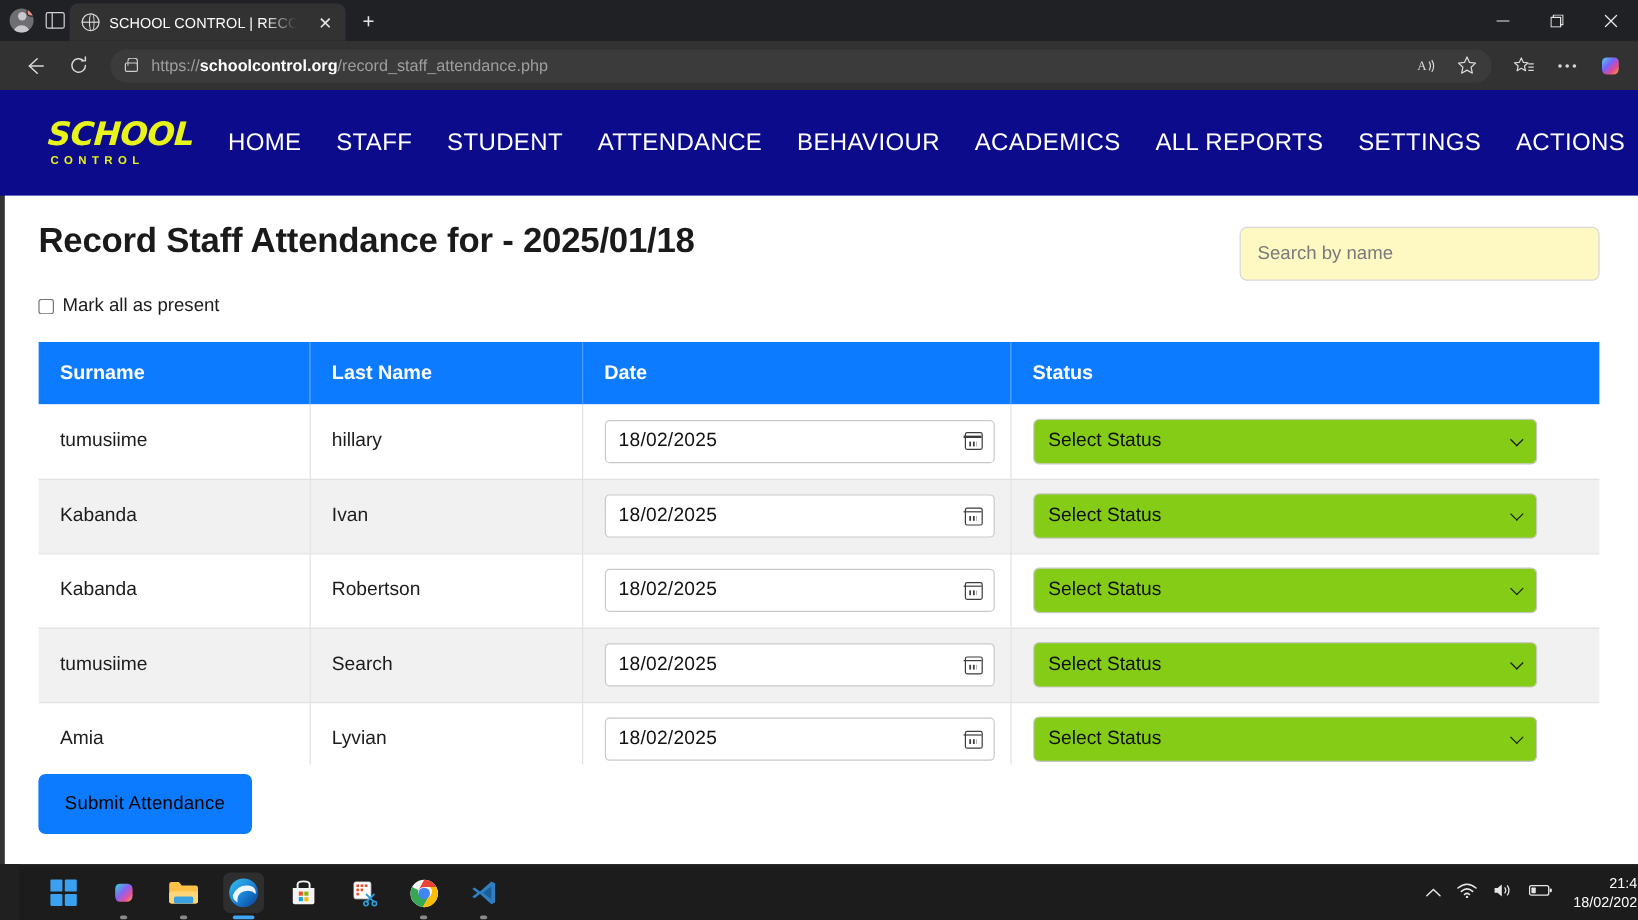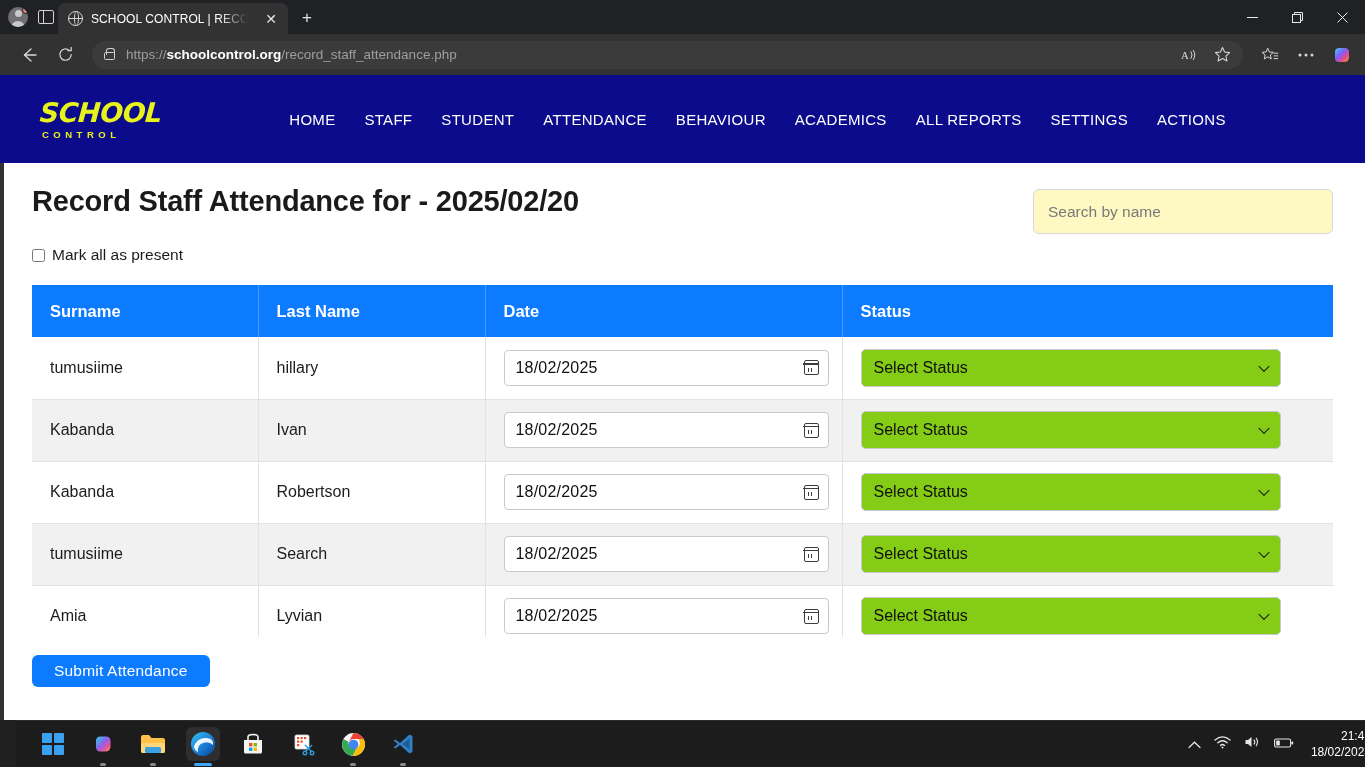--- a/index.html
+++ b/index.html
@@ -177,21 +177,21 @@
     letter-spacing: 4.5px; margin-top: 3px; margin-left: 2px;
   }
   .navlinks {
     flex: 1 1 auto;
     display: flex; align-items: center; justify-content: center;
     gap: 29px;
     margin-left: 30px;
   }
   .navlink {
     color: #ffffff;
-    font-size: 15px;
+    font-size: 20px;
     letter-spacing: .3px;
     white-space: nowrap;
   }
 
   .page {
     padding: 0 32px;
     position: relative;
   }
   .head-row {
     display: flex; align-items: flex-start; justify-content: space-between;
@@ -298,25 +298,25 @@
   }
   .status-select .chev {
     position: absolute; right: 12px; top: 50%;
     width: 8px; height: 8px;
     border-right: 1.8px solid #1a1a1a;
     border-bottom: 1.8px solid #1a1a1a;
     transform: translateY(-70%) rotate(45deg);
   }
 
   .submit-btn {
-    margin-top: 18px;
+    margin-top: 8px;
     background: #0d7bff;
-    color: #ffffff;
+    color: #000000;
     border: none; border-radius: 6px;
-    height: 32px; padding: 0 22px;
+    height: 50px; padding: 0 22px;
     font-size: 15.5px;
     font-family: "Liberation Sans", sans-serif;
     letter-spacing: .2px;
   }
 
   
   .taskbar {
     position: absolute; left: 16px; bottom: 0;
     width: 1365px; height: 47px;
     background: #1c1c1c;
@@ -474,21 +474,21 @@
         <a class="navlink">ACADEMICS</a>
         <a class="navlink">ALL REPORTS</a>
         <a class="navlink">SETTINGS</a>
         <a class="navlink">ACTIONS</a>
       </div>
     </div>
 
     <div class="page">
 
       <div class="head-row">
-        <div class="page-title">Record Staff Attendance for - 2025/02/20</div>
+        <div class="page-title">Record Staff Attendance for - 2025/01/18</div>
         <input class="search-box" type="text" placeholder="Search by name" style="">
       </div>
 
       <div class="markall">
         <input type="checkbox" style="">
         <label>Mark all as present</label>
       </div>
 
       <div class="table-wrap">
         <table>

